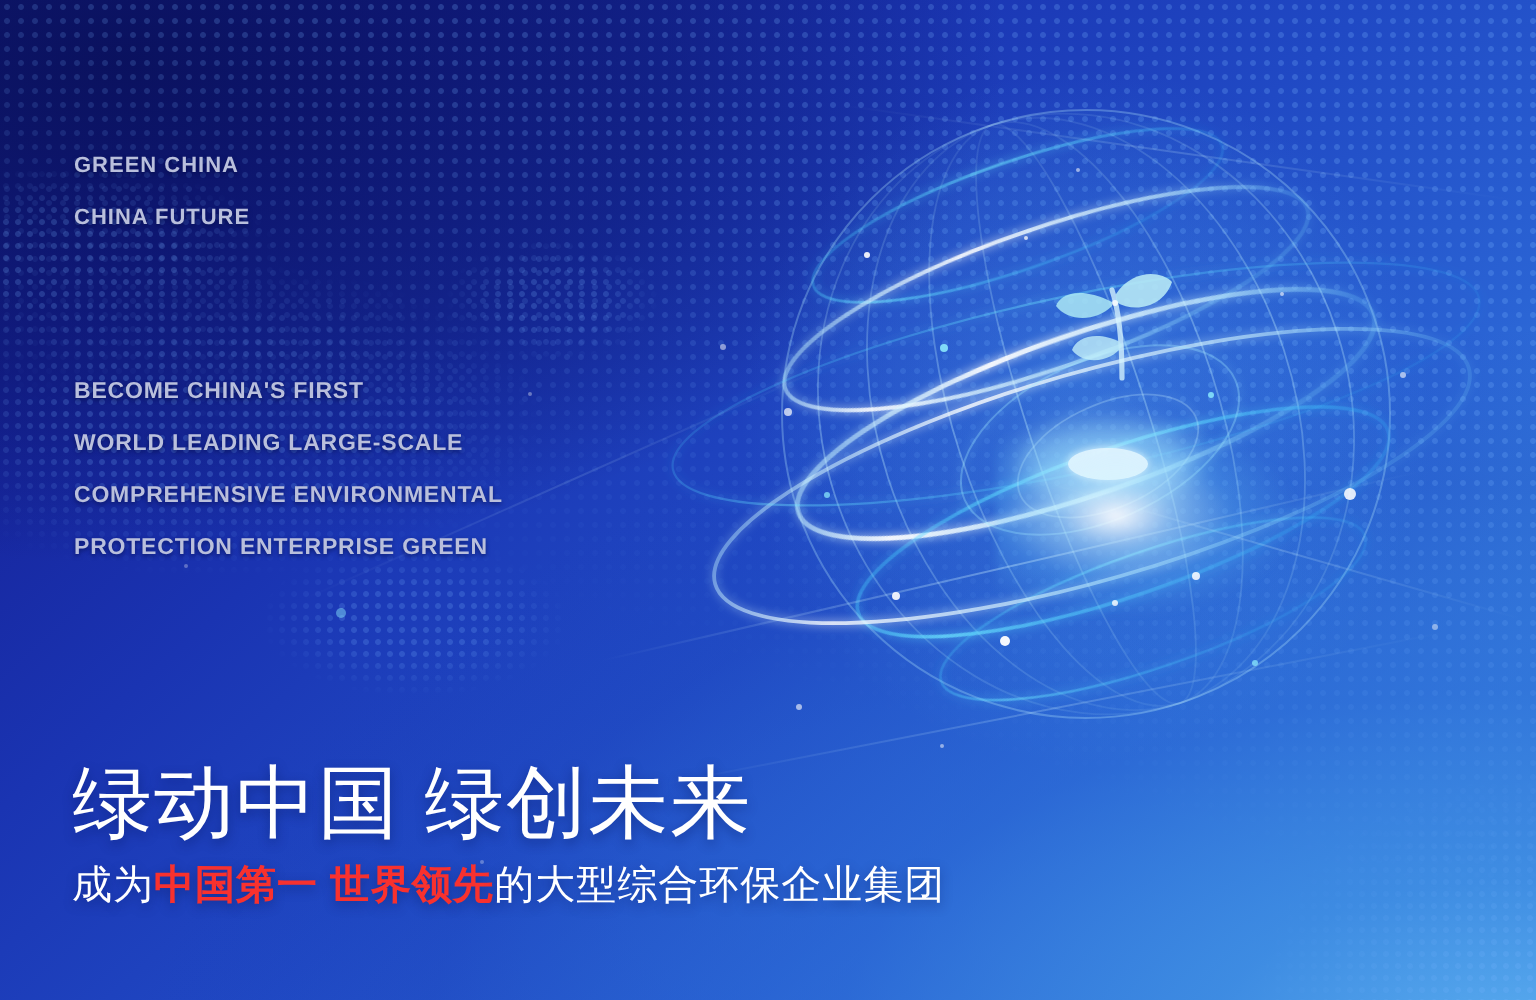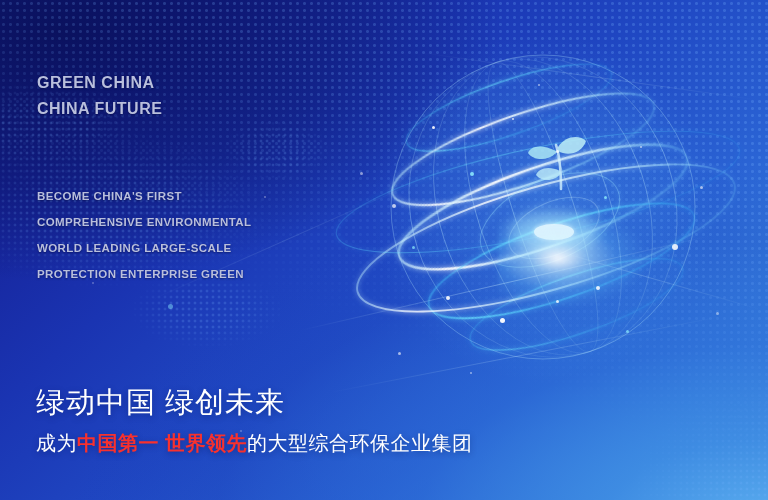--- a/index.html
+++ b/index.html
@@ -150,21 +150,21 @@
   }
 
   
   #tagline-en {
     position: absolute;
     left: 37px;
     top: 70px;
   }
   #tagline-en .line {
     color: #b9bfdc;
-    font-size: 16px;
+    font-size: 11px;
     font-weight: bold;
     letter-spacing: 0.5px;
     line-height: 26px;
     white-space: nowrap;
     text-shadow: 0 1px 2px rgba(4,10,60,0.55);
   }
 
   #mission-en {
     position: absolute;
     left: 37px;
@@ -180,21 +180,21 @@
     text-shadow: 0 1px 2px rgba(4,10,60,0.55);
   }
 
   #headline {
     position: absolute;
     left: 36px;
     bottom: 36px;
   }
   #headline .cn-line-1 {
     color: #ffffff;
-    font-size: 29px;
+    font-size: 40px;
     line-height: 40px;
     letter-spacing: 1px;
     white-space: nowrap;
     text-shadow: 0 2px 6px rgba(6,22,90,0.45);
   }
   #headline .cn-line-2 {
     font-size: 20px;
     line-height: 42px;
     letter-spacing: 0.5px;
     white-space: nowrap;
@@ -328,22 +328,22 @@
   <div class="spark" style="left:716px;top:312px;width:3px;height:3px;opacity:.45"></div>
   <div class="spark" style="left:240px;top:430px;width:2px;height:2px;opacity:.3"></div>
 
   <div id="tagline-en">
     <div class="line">GREEN CHINA</div>
     <div class="line">CHINA FUTURE</div>
   </div>
 
   <div id="mission-en">
     <div class="line">BECOME CHINA'S FIRST</div>
+    <div class="line">WORLD LEADING LARGE-SCALE</div>
     <div class="line">COMPREHENSIVE ENVIRONMENTAL</div>
-    <div class="line">WORLD LEADING LARGE-SCALE</div>
     <div class="line">PROTECTION ENTERPRISE GREEN</div>
   </div>
 
   <div id="headline">
     <div class="cn-line-1">绿动中国 绿创未来</div>
     <div class="cn-line-2"><span>成为</span><span class="hl">中国第一 世界领先</span><span>的大型综合环保企业集团</span></div>
   </div>
 
 </div>
 

